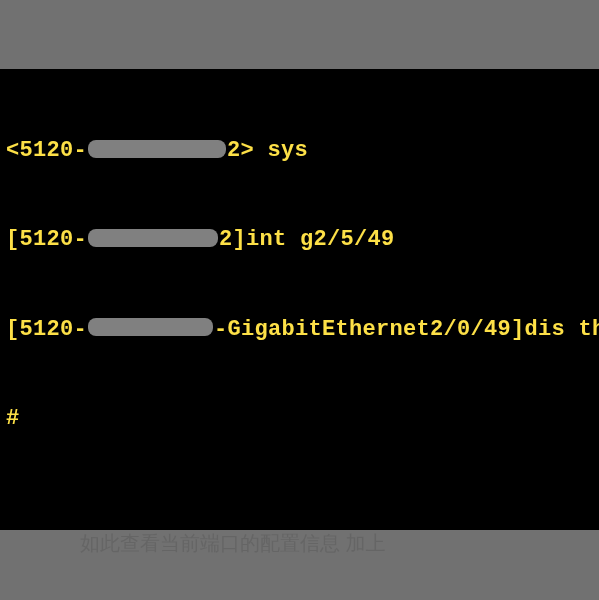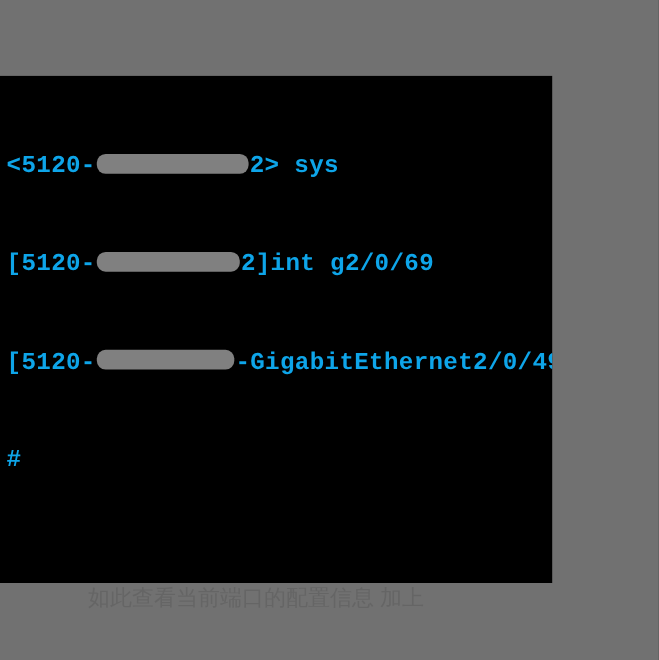--- a/index.html
+++ b/index.html
@@ -12,24 +12,24 @@
       height: 600px;
       background: #717171;
       font-family: "Courier New", monospace;
       overflow: hidden;
       position: relative;
     }
     .terminal {
       position: absolute;
       left: 0;
       top: 69px;
-      width: 502px;
+      width: 599px;
       height: 461px;
       background: #000;
-      color: #0ea5e9;
+      color: #fde047;
       font-size: 22px;
       line-height: 1.35;
       padding: 8px 4px 8px 6px;
       white-space: pre;
       overflow: hidden;
       font-weight: bold;
       letter-spacing: 0.3px;
     }
     .line {
       display: block;
@@ -57,21 +57,21 @@
       white-space: nowrap;
       font-family: sans-serif;
       opacity: 0.5;
     }
   </style>
 </head>
 <body>
 
 <div class="terminal">
   <span class="line"><span>&lt;5120-</span><span class="redact" style="width:138px"></span><span>2&gt; sys</span></span>
-  <span class="line"><span>[5120-</span><span class="redact" style="width:130px"></span><span>2]int g2/0/69</span></span>
+  <span class="line"><span>[5120-</span><span class="redact" style="width:130px"></span><span>2]int g2/5/49</span></span>
   <span class="line"><span>[5120-</span><span class="redact" style="width:125px"></span><span>-GigabitEthernet2/0/49]dis th</span></span>
   <span class="line">#</span>
   
   
   
   
   
   
   
 </div>

